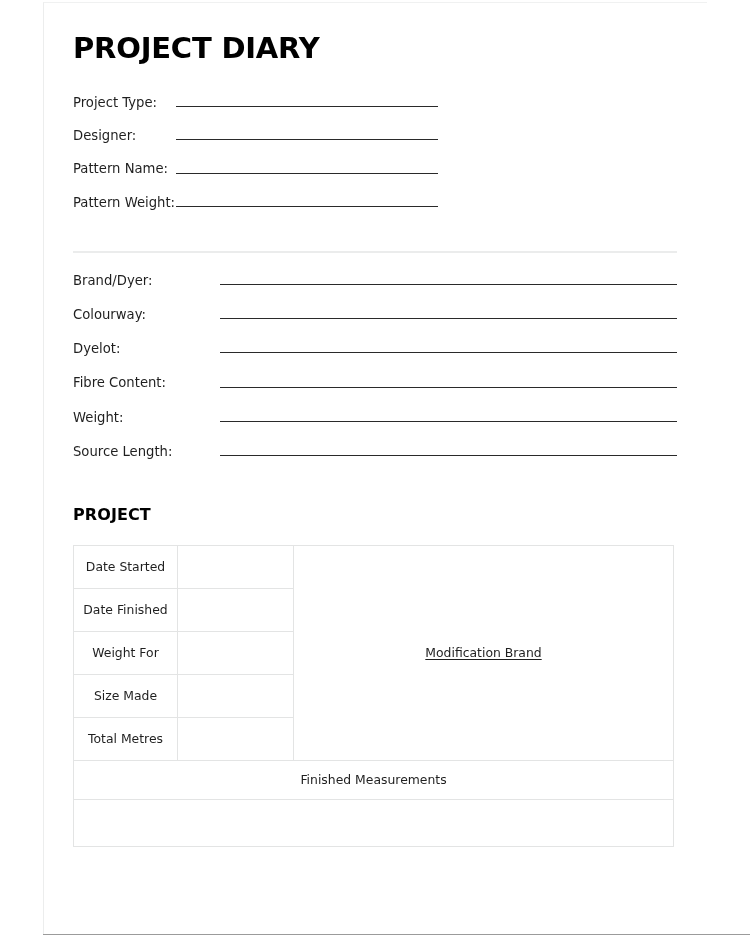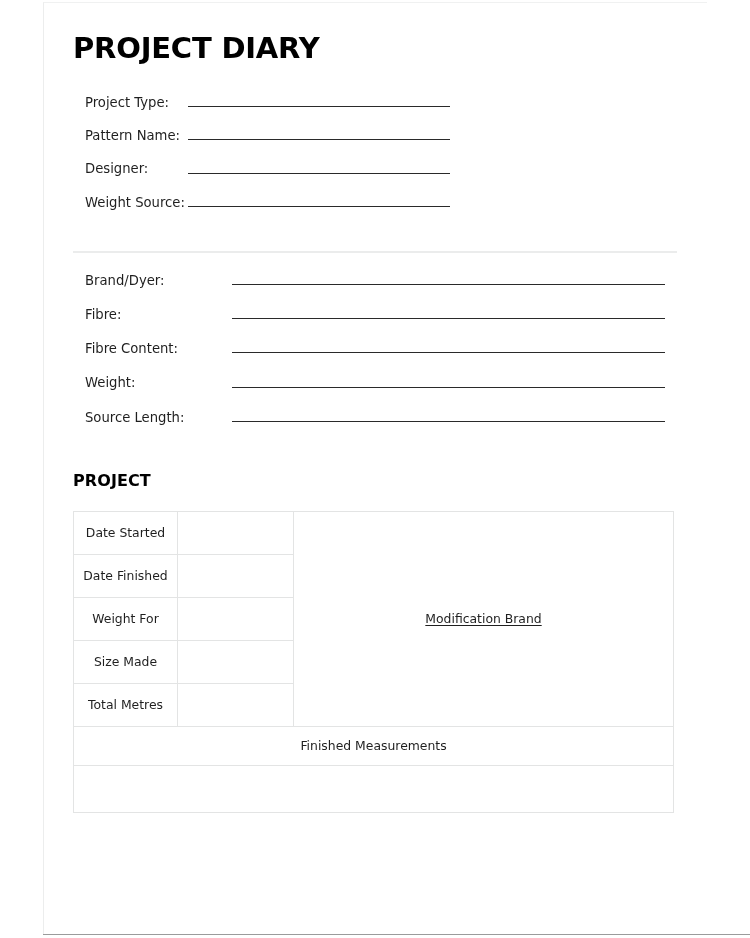--- a/index.html
+++ b/index.html
@@ -66,21 +66,21 @@
   .section-title {
     font-size: 16px;
     font-weight: 700;
     margin: 0;
     color: #000000;
     letter-spacing: 0.1px;
   }
 
   
   .field-list {
-    margin: 12px;
+    margin: 0;
     padding: 0;
     list-style: none;
   }
   .field-row {
     display: flex;
     align-items: baseline;
     font-size: 13.2px;
     color: #1f1f1f;
     line-height: 1;
   }
@@ -172,43 +172,47 @@
   <div id="content">
 
     <h1 class="doc-title">PROJECT DIARY</h1>
 
     <ul class="field-list" id="top-fields">
       <li class="field-row">
         <span class="field-label">Project Type:</span>
         <span class="field-rule"></span>
       </li>
       <li class="field-row">
+        <span class="field-label">Designer:</span>
+        <span class="field-rule"></span>
+      </li>
+      <li class="field-row">
         <span class="field-label">Pattern Name:</span>
         <span class="field-rule"></span>
       </li>
       <li class="field-row">
-        <span class="field-label">Designer:</span>
-        <span class="field-rule"></span>
-      </li>
-      <li class="field-row">
-        <span class="field-label">Weight Source:</span>
+        <span class="field-label">Pattern Weight:</span>
         <span class="field-rule"></span>
       </li>
     </ul>
 
     <hr class="divider" id="divider-yarn">
 
 
     <ul class="field-list" id="yarn-fields">
       <li class="field-row">
         <span class="field-label">Brand/Dyer:</span>
         <span class="field-rule"></span>
       </li>
       <li class="field-row">
-        <span class="field-label">Fibre:</span>
+        <span class="field-label">Colourway:</span>
+        <span class="field-rule"></span>
+      </li>
+      <li class="field-row">
+        <span class="field-label">Dyelot:</span>
         <span class="field-rule"></span>
       </li>
       <li class="field-row">
         <span class="field-label">Fibre Content:</span>
         <span class="field-rule"></span>
       </li>
       <li class="field-row">
         <span class="field-label">Weight:</span>
         <span class="field-rule"></span>
       </li>

